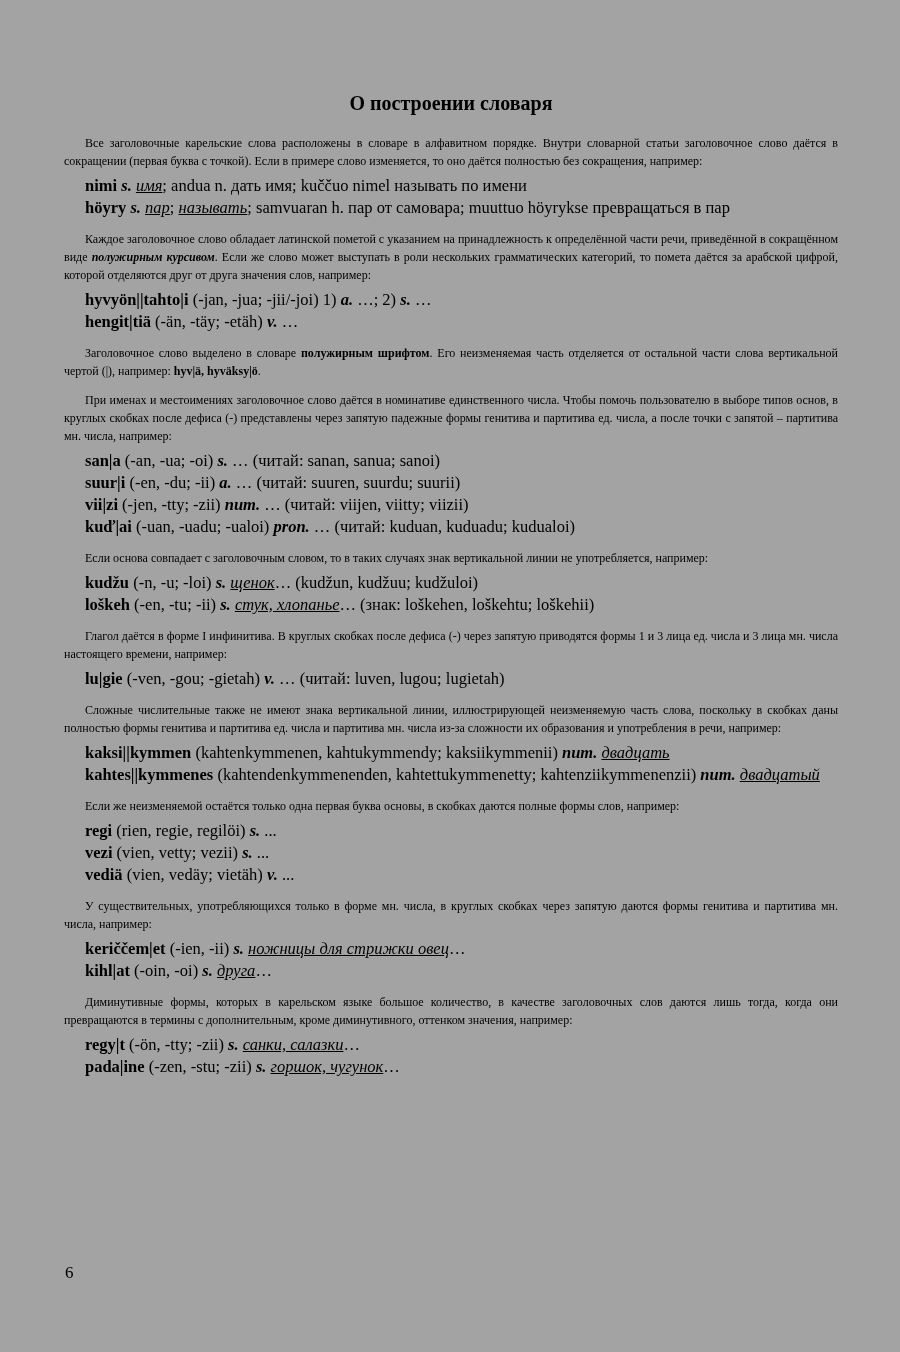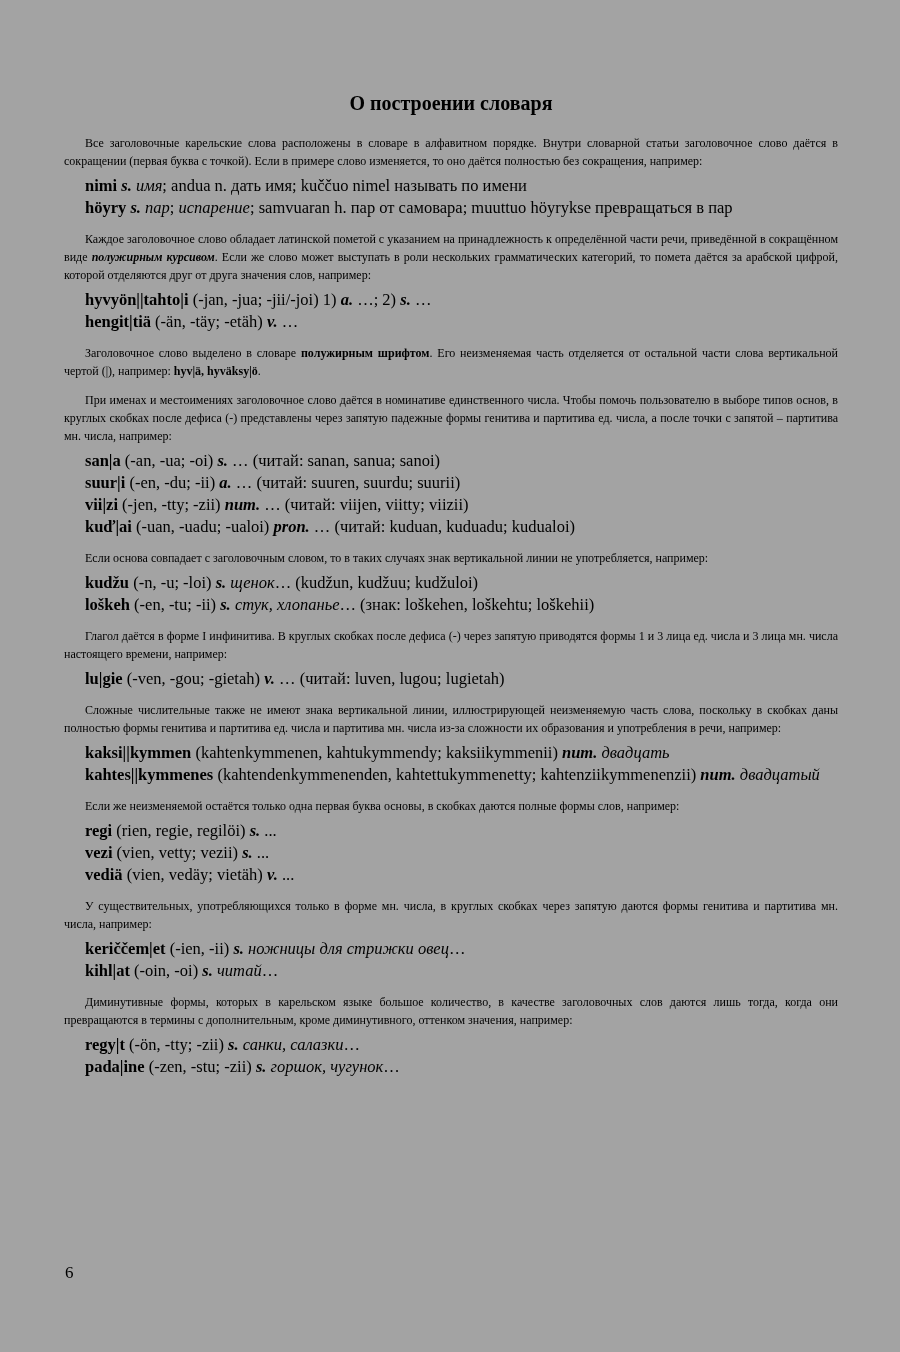--- a/index.html
+++ b/index.html
@@ -33,39 +33,39 @@
   }
   .entries {
     font-size: 16.5px;
     line-height: 22px;
     padding-left: 21px;
     margin: 5px 0 11px 0;
   }
   .line { white-space: nowrap; }
   .s-r  { font-weight: normal; font-style: normal; }
   .s-b  { font-weight: bold;   font-style: normal; text-align: center; }
-  .s-i  { font-weight: normal; font-style: italic; }
+  .s-i  { font-weight: normal; font-style: italic; text-decoration: underline; }
   .s-bi { font-weight: bold;   font-style: italic; }
   .page-number {
     position: absolute;
     left: 65px; top: 1262px;
     font-size: 17px;
     line-height: 22px;
   }
 </style>
 </head>
 <body>
 
 <main class="page">
   <h1 class="title">О построении словаря</h1>
 
   <p class="para"><span class="s-r">Все заголовочные карельские слова расположены в словаре в алфавитном порядке. Внутри словарной статьи заголовочное слово даётся в сокращении (первая буква с точкой). Если в примере слово изменяется, то оно даётся полностью без сокращения, например:</span></p>
   <div class="entries">
       <div class="line"><span class="s-b">nimi </span><span class="s-bi">s. </span><span class="s-i">имя</span><span class="s-r">; andua n. дать имя; kuččuo nimel называть по имени</span></div>
-      <div class="line"><span class="s-b">höyry </span><span class="s-bi">s. </span><span class="s-i">пар</span><span class="s-r">; </span><span class="s-i">испарение</span><span class="s-r">; samvuaran h. пар от самовара; muuttuo höyrykse превращаться в пар</span></div>
+      <div class="line"><span class="s-b">höyry </span><span class="s-bi">s. </span><span class="s-i">пар</span><span class="s-r">; </span><span class="s-i">называть</span><span class="s-r">; samvuaran h. пар от самовара; muuttuo höyrykse превращаться в пар</span></div>
     </div>
   <p class="para"><span class="s-r">Каждое заголовочное слово обладает латинской пометой с указанием на принадлежность к определённой части речи, приведённой в сокращённом виде </span><span class="s-bi">полужирным курсивом</span><span class="s-r">. Если же слово может выступать в роли нескольких грамматических категорий, то помета даётся за арабской цифрой, которой отделяются друг от друга значения слов, например:</span></p>
   <div class="entries">
       <div class="line"><span class="s-b">hyvyön||tahto|i</span><span class="s-r"> (-jan, -jua; -jii/-joi) 1) </span><span class="s-bi">a.</span><span class="s-r"> …; 2) </span><span class="s-bi">s.</span><span class="s-r"> …</span></div>
       <div class="line"><span class="s-b">hengit|tiä</span><span class="s-r"> (-än, -täy; -etäh) </span><span class="s-bi">v.</span><span class="s-r"> …</span></div>
     </div>
   <p class="para"><span class="s-r">Заголовочное слово выделено в словаре </span><span class="s-b">полужирным шрифтом</span><span class="s-r">. Его неизменяемая часть отделяется от остальной части слова вертикальной чертой (|), например: </span><span class="s-b">hyv|ä, hyväksy|ö</span><span class="s-r">.</span></p>
   <p class="para"><span class="s-r">При именах и местоимениях заголовочное слово даётся в номинативе единственного числа. Чтобы помочь пользователю в выборе типов основ, в круглых скобках после дефиса (-) представлены через запятую падежные формы генитива и партитива ед. числа, а после точки с запятой – партитива мн. числа, например:</span></p>
   <div class="entries">
       <div class="line"><span class="s-b">san|a</span><span class="s-r"> (-an, -ua; -oi) </span><span class="s-bi">s.</span><span class="s-r"> … (читай: sanan, sanua; sanoi)</span></div>
@@ -89,21 +89,21 @@
     </div>
   <p class="para"><span class="s-r">Если же неизменяемой остаётся только одна первая буква основы, в скобках даются полные формы слов, например:</span></p>
   <div class="entries">
       <div class="line"><span class="s-b">regi</span><span class="s-r"> (rien, regie, regilöi) </span><span class="s-bi">s.</span><span class="s-r"> ...</span></div>
       <div class="line"><span class="s-b">vezi</span><span class="s-r"> (vien, vetty; vezii) </span><span class="s-bi">s.</span><span class="s-r"> ...</span></div>
       <div class="line"><span class="s-b">vediä</span><span class="s-r"> (vien, vedäy; vietäh) </span><span class="s-bi">v.</span><span class="s-r"> ...</span></div>
     </div>
   <p class="para"><span class="s-r">У существительных, употребляющихся только в форме мн. числа, в круглых скобках через запятую даются формы генитива и партитива мн. числа, например:</span></p>
   <div class="entries">
       <div class="line"><span class="s-b">keriččem|et</span><span class="s-r"> (-ien, -ii) </span><span class="s-bi">s.</span><span class="s-r"> </span><span class="s-i">ножницы для стрижки овец</span><span class="s-r">…</span></div>
-      <div class="line"><span class="s-b">kihl|at</span><span class="s-r"> (-oin, -oi) </span><span class="s-bi">s.</span><span class="s-r"> </span><span class="s-i">читай</span><span class="s-r">…</span></div>
+      <div class="line"><span class="s-b">kihl|at</span><span class="s-r"> (-oin, -oi) </span><span class="s-bi">s.</span><span class="s-r"> </span><span class="s-i">друга</span><span class="s-r">…</span></div>
     </div>
   <p class="para"><span class="s-r">Диминутивные формы, которых в карельском языке большое количество, в качестве заголовочных слов даются лишь тогда, когда они превращаются в термины с дополнительным, кроме диминутивного, оттенком значения, например:</span></p>
   <div class="entries">
       <div class="line"><span class="s-b">regy|t</span><span class="s-r"> (-ön, -tty; -zii) </span><span class="s-bi">s.</span><span class="s-r"> </span><span class="s-i">санки, салазки</span><span class="s-r">…</span></div>
       <div class="line"><span class="s-b">pada|ine</span><span class="s-r"> (-zen, -stu; -zii) </span><span class="s-bi">s.</span><span class="s-r"> </span><span class="s-i">горшок, чугунок</span><span class="s-r">…</span></div>
     </div>
 
   <div class="page-number">6</div>
 </main>
 

